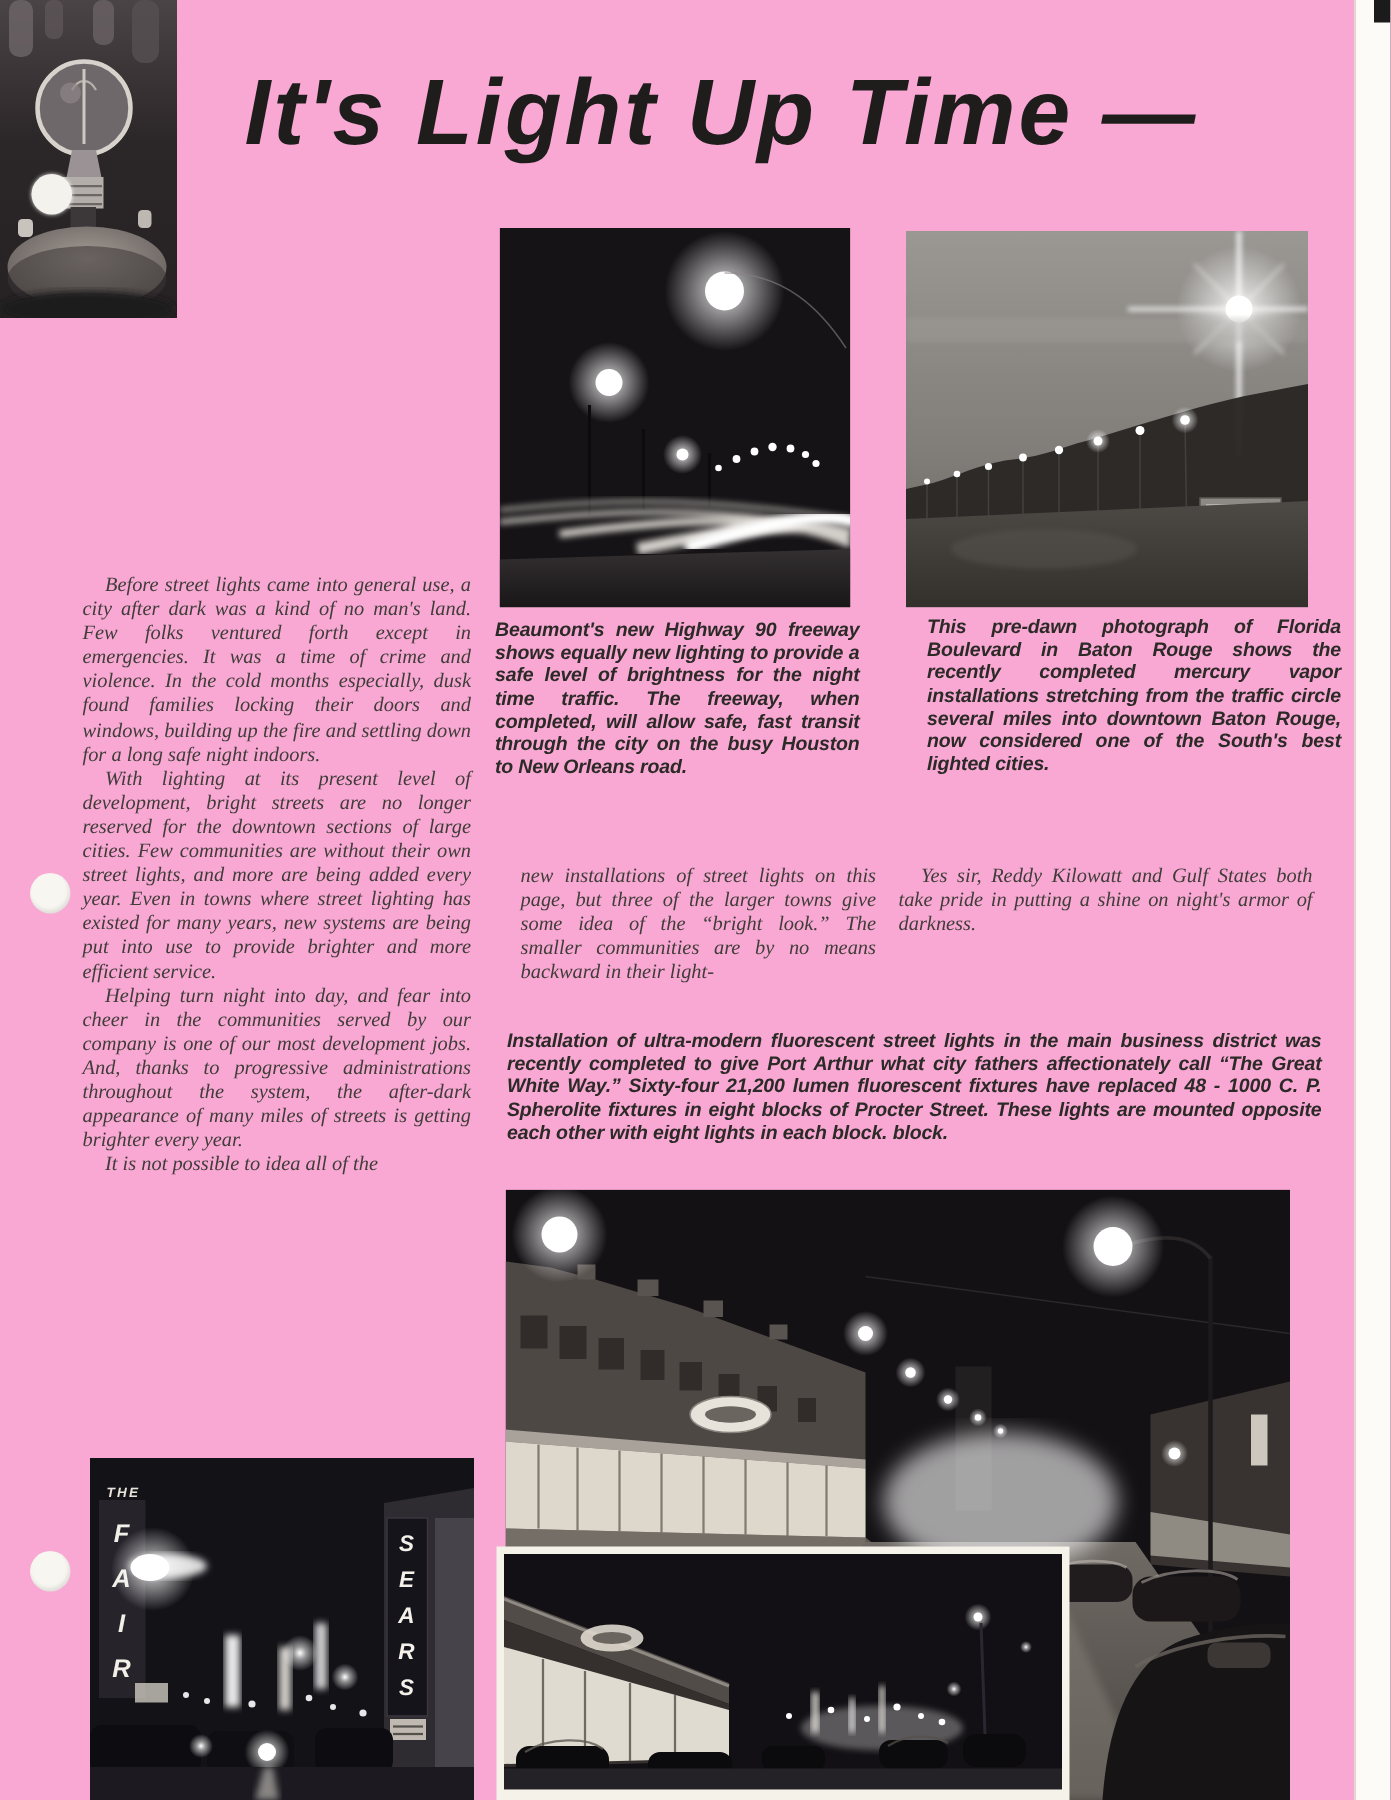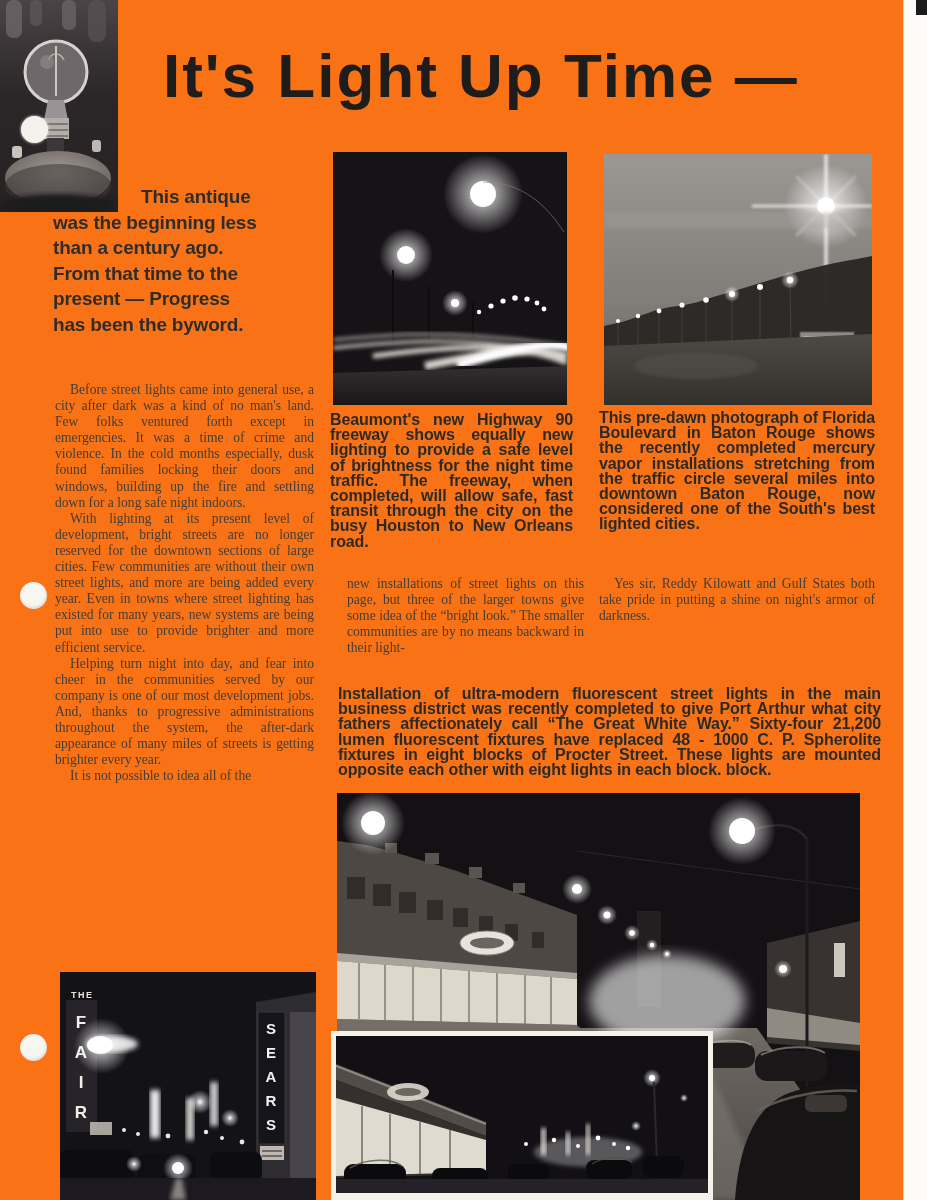--- a/index.html
+++ b/index.html
@@ -1,40 +1,40 @@
 <!DOCTYPE html>
 <html><head>
 <meta charset="utf-8">
 <style>
   html,body{margin:0;padding:0;background:#8a8a8a;}
-  .page{position:relative;width:927px;height:1200px;background:#f97316;overflow:hidden;
-        font-family:"Liberation Sans",sans-serif;}
+  .page{position:relative;width:927px;height:1200px;background:#f9a8d4;overflow:hidden;
+        font-family:"Liberation Sans",sans-serif;font-style:italic;}
   .photo{position:absolute;overflow:hidden;}
   .photo svg{display:block;}
 
   .page-title{position:absolute;left:163px;top:40px;font-size:62px;font-weight:bold;
               color:#1e1d1b;letter-spacing:2px;white-space:nowrap;}
 
   .intro{position:absolute;left:53px;top:184px;width:214px;font-size:19px;font-weight:bold;
          line-height:25.6px;color:#2f2d2a;letter-spacing:-0.2px;}
   .intro p{margin:0;text-indent:88px;}
 
   .bodytext{font-family:"Liberation Serif",serif;font-size:13.6px;line-height:16.1px;
             color:#403d39;text-align:justify;}
   .bodytext p{margin:0;text-indent:15px;}
   .bodytext p.noindent{text-indent:0;}
 
-  .caption{font-size:16px;font-weight:bold;line-height:15.2px;color:#2c2a27;
+  .caption{font-size:13px;font-weight:bold;line-height:15.2px;color:#2c2a27;
            text-align:justify;letter-spacing:-0.1px;}
   .caption p{margin:0;}
 
   .col-left-body{position:absolute;left:55px;top:382px;width:259px;}
   .cap-lake{position:absolute;left:58px;top:839px;width:256px;}
   .cap-beaumont{position:absolute;left:330px;top:412px;width:243px;}
-  .cap-florida{position:absolute;left:599px;top:410px;width:276px;}
+  .cap-florida{position:absolute;left:618px;top:410px;width:276px;}
   .col-mid{position:absolute;left:333px;top:576px;width:237px;margin-left:14px;}
   .col-right{position:absolute;left:599px;top:576px;width:276px;}
   .cap-portarthur{position:absolute;left:338px;top:686px;width:543px;}
 
   .edge-strip{position:absolute;left:903px;top:0;width:24px;height:1200px;
               background:#fcfbf7;border-left:1px solid #ddd8cb;}
   .corner-mark{position:absolute;left:916px;top:0;width:11px;height:15px;background:#1b1b1b;}
 
   .hole{position:absolute;width:27px;height:27px;border-radius:50%;background:#f8f6f0;
         box-shadow:inset -1px -2px 3px rgba(0,0,0,.10);}
@@ -91,23 +91,20 @@
         <rect x="12" y="146" width="10" height="12" rx="3" fill="#c9c3bd"></rect>
         <rect x="92" y="140" width="9" height="12" rx="3" fill="#beb8b2"></rect>
       </g>
       <ellipse cx="58" cy="206" rx="58" ry="12" fill="#1d1a1b" filter="url(#u-blur)"></ellipse>
     </svg>
     <div class="hole on-photo" style="left:21px;top:116px;"></div>
   </div>
 
   <div class="page-title">It's Light Up Time —</div>
 
-  <div class="intro">
-    <p>This antique was the beginning less than a century ago. From that time to the present — Progress has been the byword.</p>
-  </div>
 
   <div class="photo" style="left:333px;top:152px;width:234px;height:253px;">
     <svg width="234" height="253" viewBox="0 0 234 253">
       <defs>
         <radialGradient id="b-glow">
             <stop offset="0" stop-color="#ffffff"></stop>
             <stop offset="0.35" stop-color="#ffffff" stop-opacity="0.55"></stop>
             <stop offset="1" stop-color="#ffffff" stop-opacity="0"></stop>
           </radialGradient>
         <filter id="b-blur">

